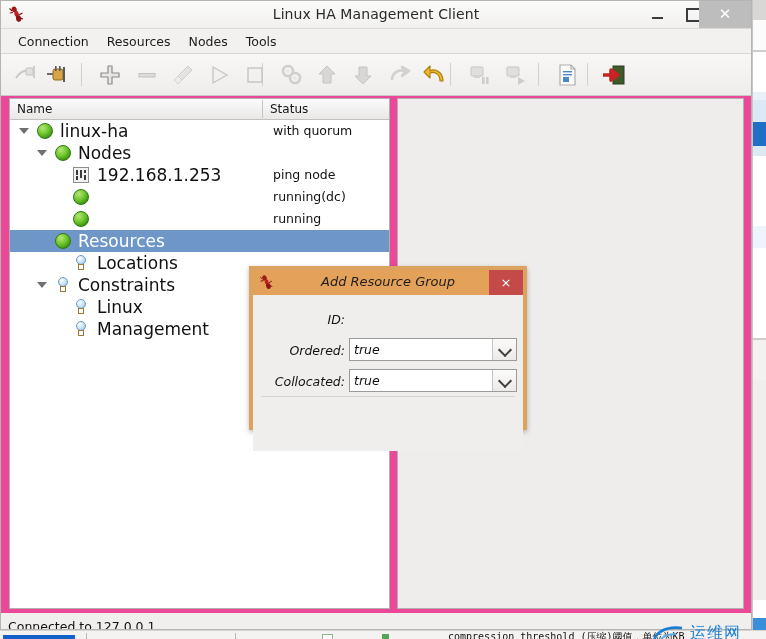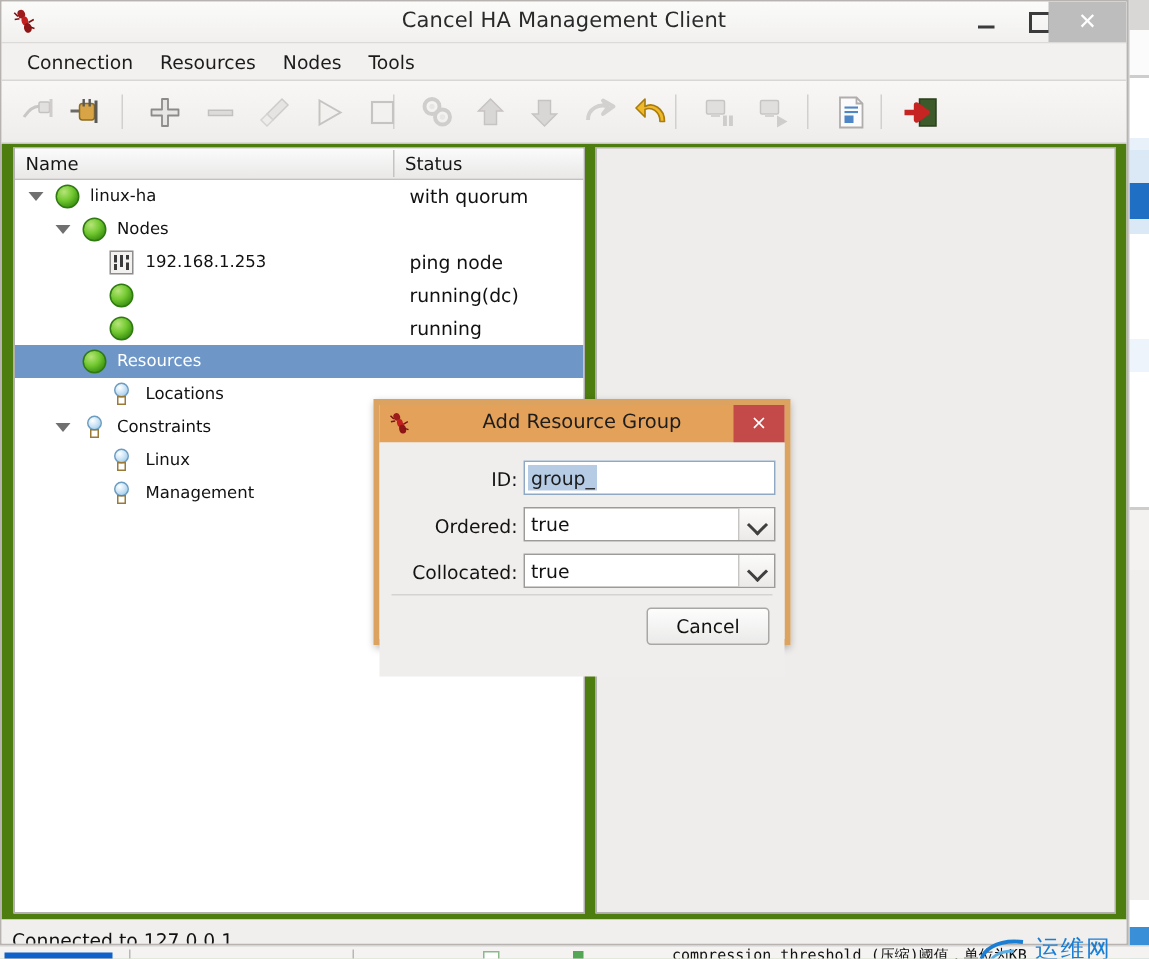--- a/index.html
+++ b/index.html
@@ -127,21 +127,21 @@
   .tbsep {
     position: absolute;
     top: 9px; width: 1px; height: 23px;
     background: #d2d0ce;
   }
 
   
   #content {
     position: relative;
     height: 517px;
-    background: #4d7c0f;
+    background: #ec4899;
   }
   #tree-panel {
     position: absolute;
     left: 8px; top: 2px;
     width: 381px; height: 511px;
     background: #ffffff;
     border: 1px solid #b3b1af;
     box-sizing: border-box;
     overflow: hidden;
   }
@@ -176,21 +176,21 @@
   .twisty {
     position: absolute; top: 8px;
     width: 0; height: 0;
     border-left: 5px solid transparent;
     border-right: 5px solid transparent;
     border-top: 6px solid #707070;
   }
   .row-icon { position: absolute; top: 3px; width: 16px; height: 16px; }
   .row-label {
     position: absolute; top: 0;
-    font-size: 11px; color: #111;
+    font-size: 17px; color: #111;
   }
   .row-status {
     position: absolute; left: 263px; top: 0;
     font-size: 12.5px; color: #111;
   }
 
   
   .orb {
     width: 16px; height: 16px; border-radius: 50%;
     background: radial-gradient(circle at 34% 28%, #b7e47a 0%, #73c931 42%, #3d9312 78%, #2d7a0c 100%);
@@ -276,20 +276,21 @@
 
   
   #dialog {
     position: absolute;
     left: 248px; top: 265px;
     width: 278px; height: 164px;
     background: #efeeed;
     border: 4px solid #dba35f;
     box-sizing: border-box;
     box-shadow: 0 2px 5px rgba(0,0,0,.28);
+    font-style: italic;
   }
   #dlg-title-bar {
     position: relative;
     height: 25px;
     background: #e3a15a;
   }
   #dlg-icon { position: absolute; left: 6px; top: 4px; width: 16px; height: 16px; }
   #dlg-title-text {
     position: absolute; left: 0; right: 0; top: 4px;
     text-align: center;
@@ -421,21 +422,21 @@
   <div id="title-bar">
     <div id="app-icon">
       <svg width="18" height="18" viewBox="0 0 18 18">
         <ellipse cx="6.2" cy="4.4" rx="2.5" ry="2.9" fill="#9e1b1b" transform="rotate(-20 6.2 4.4)"></ellipse>
         <ellipse cx="8.6" cy="9.0" rx="2.2" ry="3.0" fill="#c41f1f" transform="rotate(-15 8.6 9)"></ellipse>
         <ellipse cx="10.6" cy="13.6" rx="2.6" ry="3.3" fill="#8d1515" transform="rotate(-12 10.6 13.6)"></ellipse>
         <path d="M4 6 L1.5 3.5 M5 7.5 L1.8 8" stroke="#7d1212" stroke-width="1.1" fill="none"></path>
         <path d="M11 10 L14.5 8 M12 13 L15 14" stroke="#7d1212" stroke-width="1.1" fill="none"></path>
       </svg>
     </div>
-    <div id="title-text">Cancel HA Management Client</div>
+    <div id="title-text">Linux HA Management Client</div>
 
     <div class="winbtn" id="btn-minimize">
       <div class="glyph">
           <div class="mini-bar"></div>
         </div>
     </div>
     <div class="winbtn" id="btn-maximize">
       <div class="glyph">
           <div class="maxi-box"></div>
         </div>
@@ -716,44 +717,40 @@
       <div id="dlg-title-text">Add Resource Group</div>
       <div id="dlg-close">
         <span>×</span>
       </div>
     </div>
 
     <div id="dlg-body">
 
       <div class="field-row" style="top:12px;">
         <div class="field-label">ID:</div>
-        <div class="txt-input">
-          <span class="sel">group_</span>
-        </div>
       </div>
 
       <div class="field-row" style="top:43px;">
         <div class="field-label">Ordered:</div>
         <div class="combo">
           <span class="val">true</span>
           <span class="arrowbox"></span>
         </div>
       </div>
 
       <div class="field-row" style="top:74px;">
         <div class="field-label">Collocated:</div>
         <div class="combo">
           <span class="val">true</span>
           <span class="arrowbox"></span>
         </div>
       </div>
 
       <div id="dlg-sep"></div>
 
-      <div class="dlg-btn" id="btn-cancel">Cancel</div>
     </div>
   </div>
 
 </div>
 
 <div id="watermark">
   <svg width="46" height="36" viewBox="0 0 46 36" style="position:absolute;left:0;top:0;">
     <path d="M32 4 C14 2 4 10 4 18 C4 26 12 33 22 33" fill="none" stroke="#1a7fd4" stroke-width="2.6"></path>
     <path d="M26 10 C16 10 10 14 10 19 C10 24 15 28 22 28" fill="none" stroke="#5aaee6" stroke-width="2"></path>
     <path d="M24 16 C19 16 16 18 16 20.5 C16 23 19 25 22 25" fill="none" stroke="#8fcaf0" stroke-width="1.6"></path>

